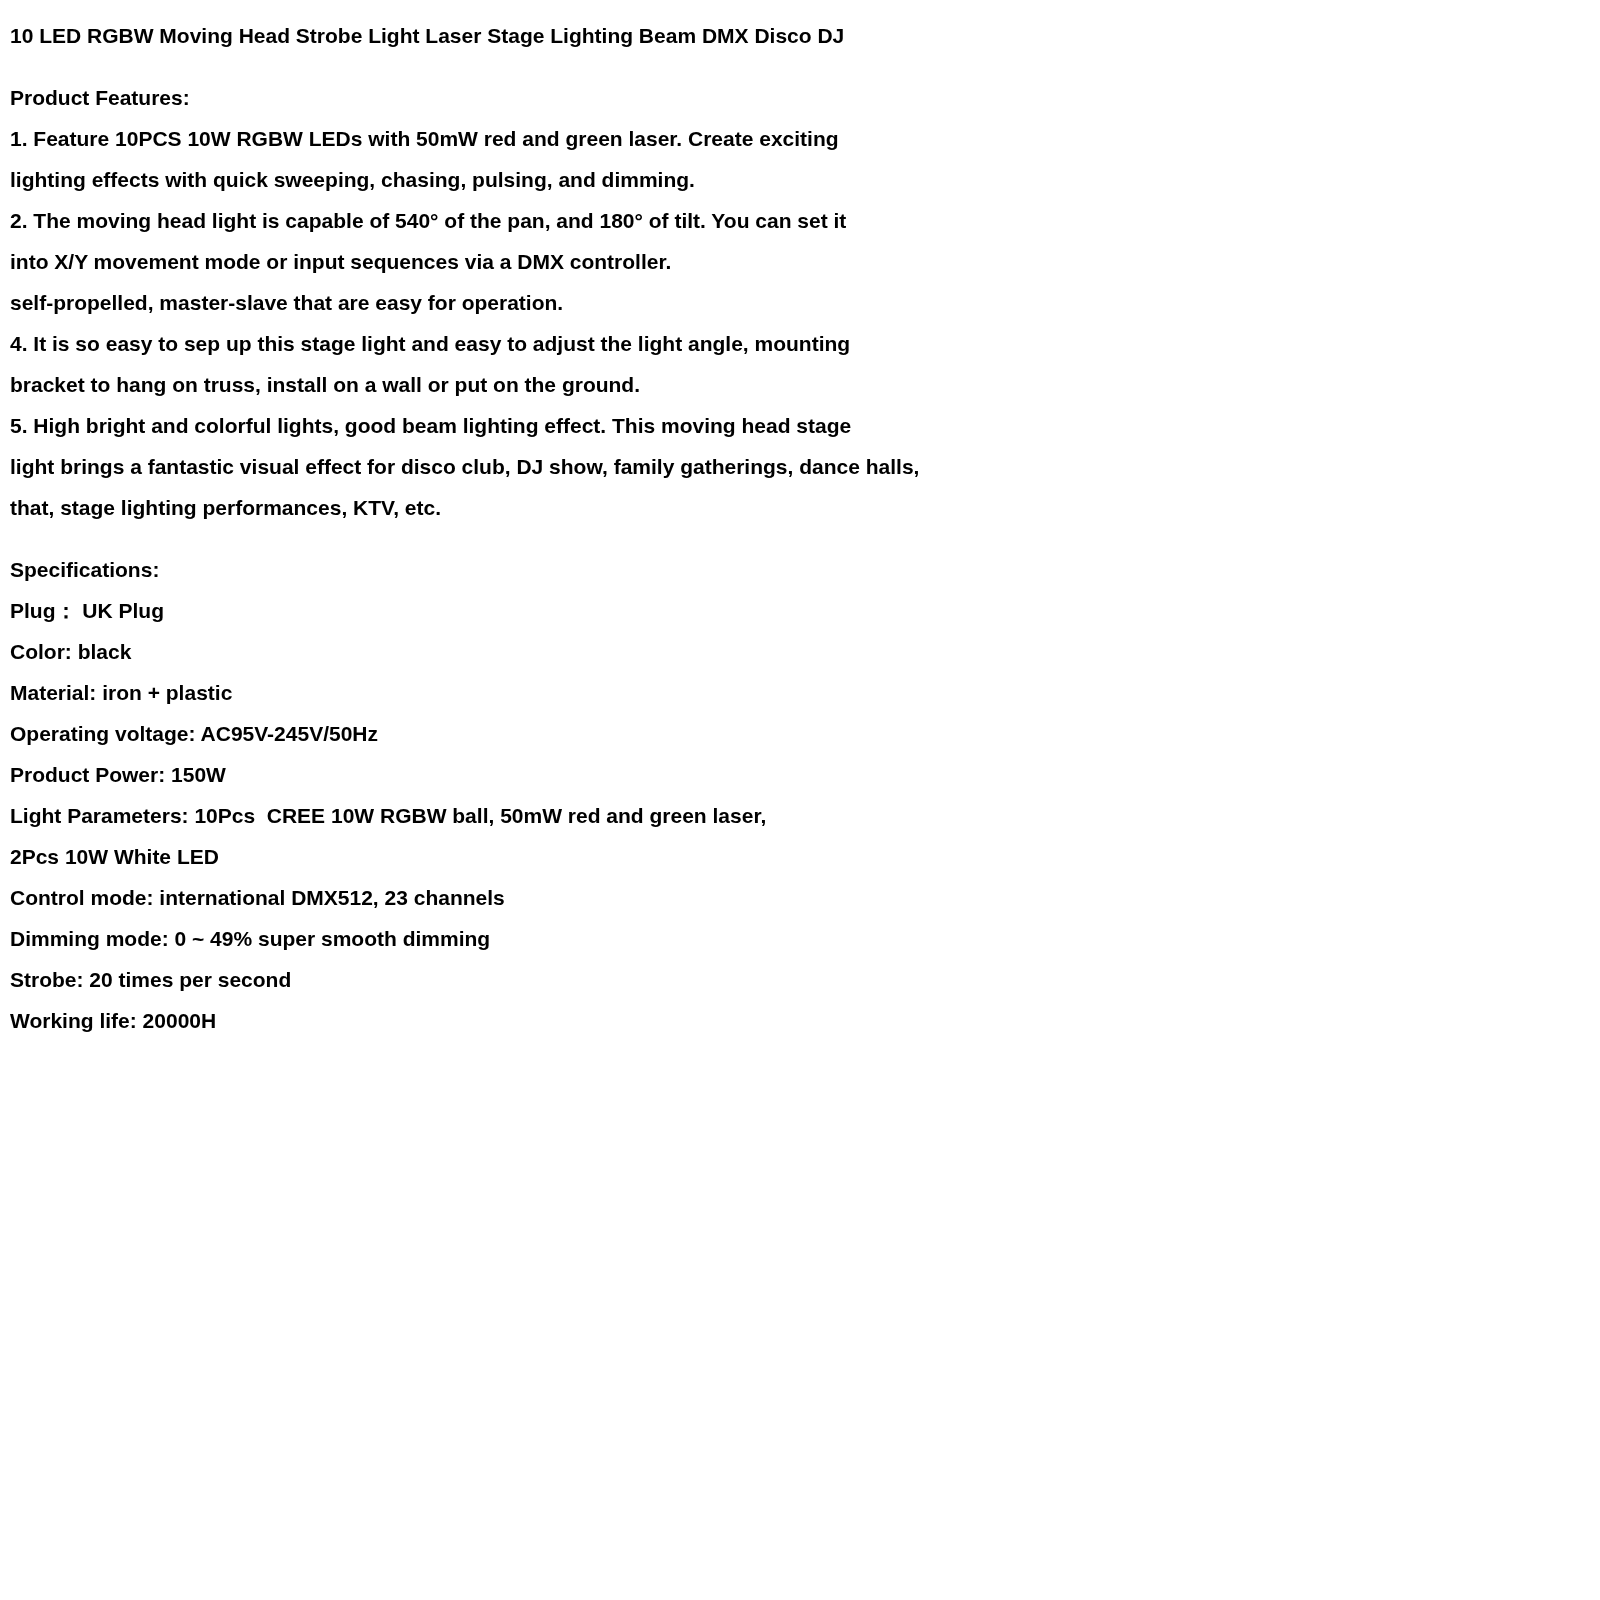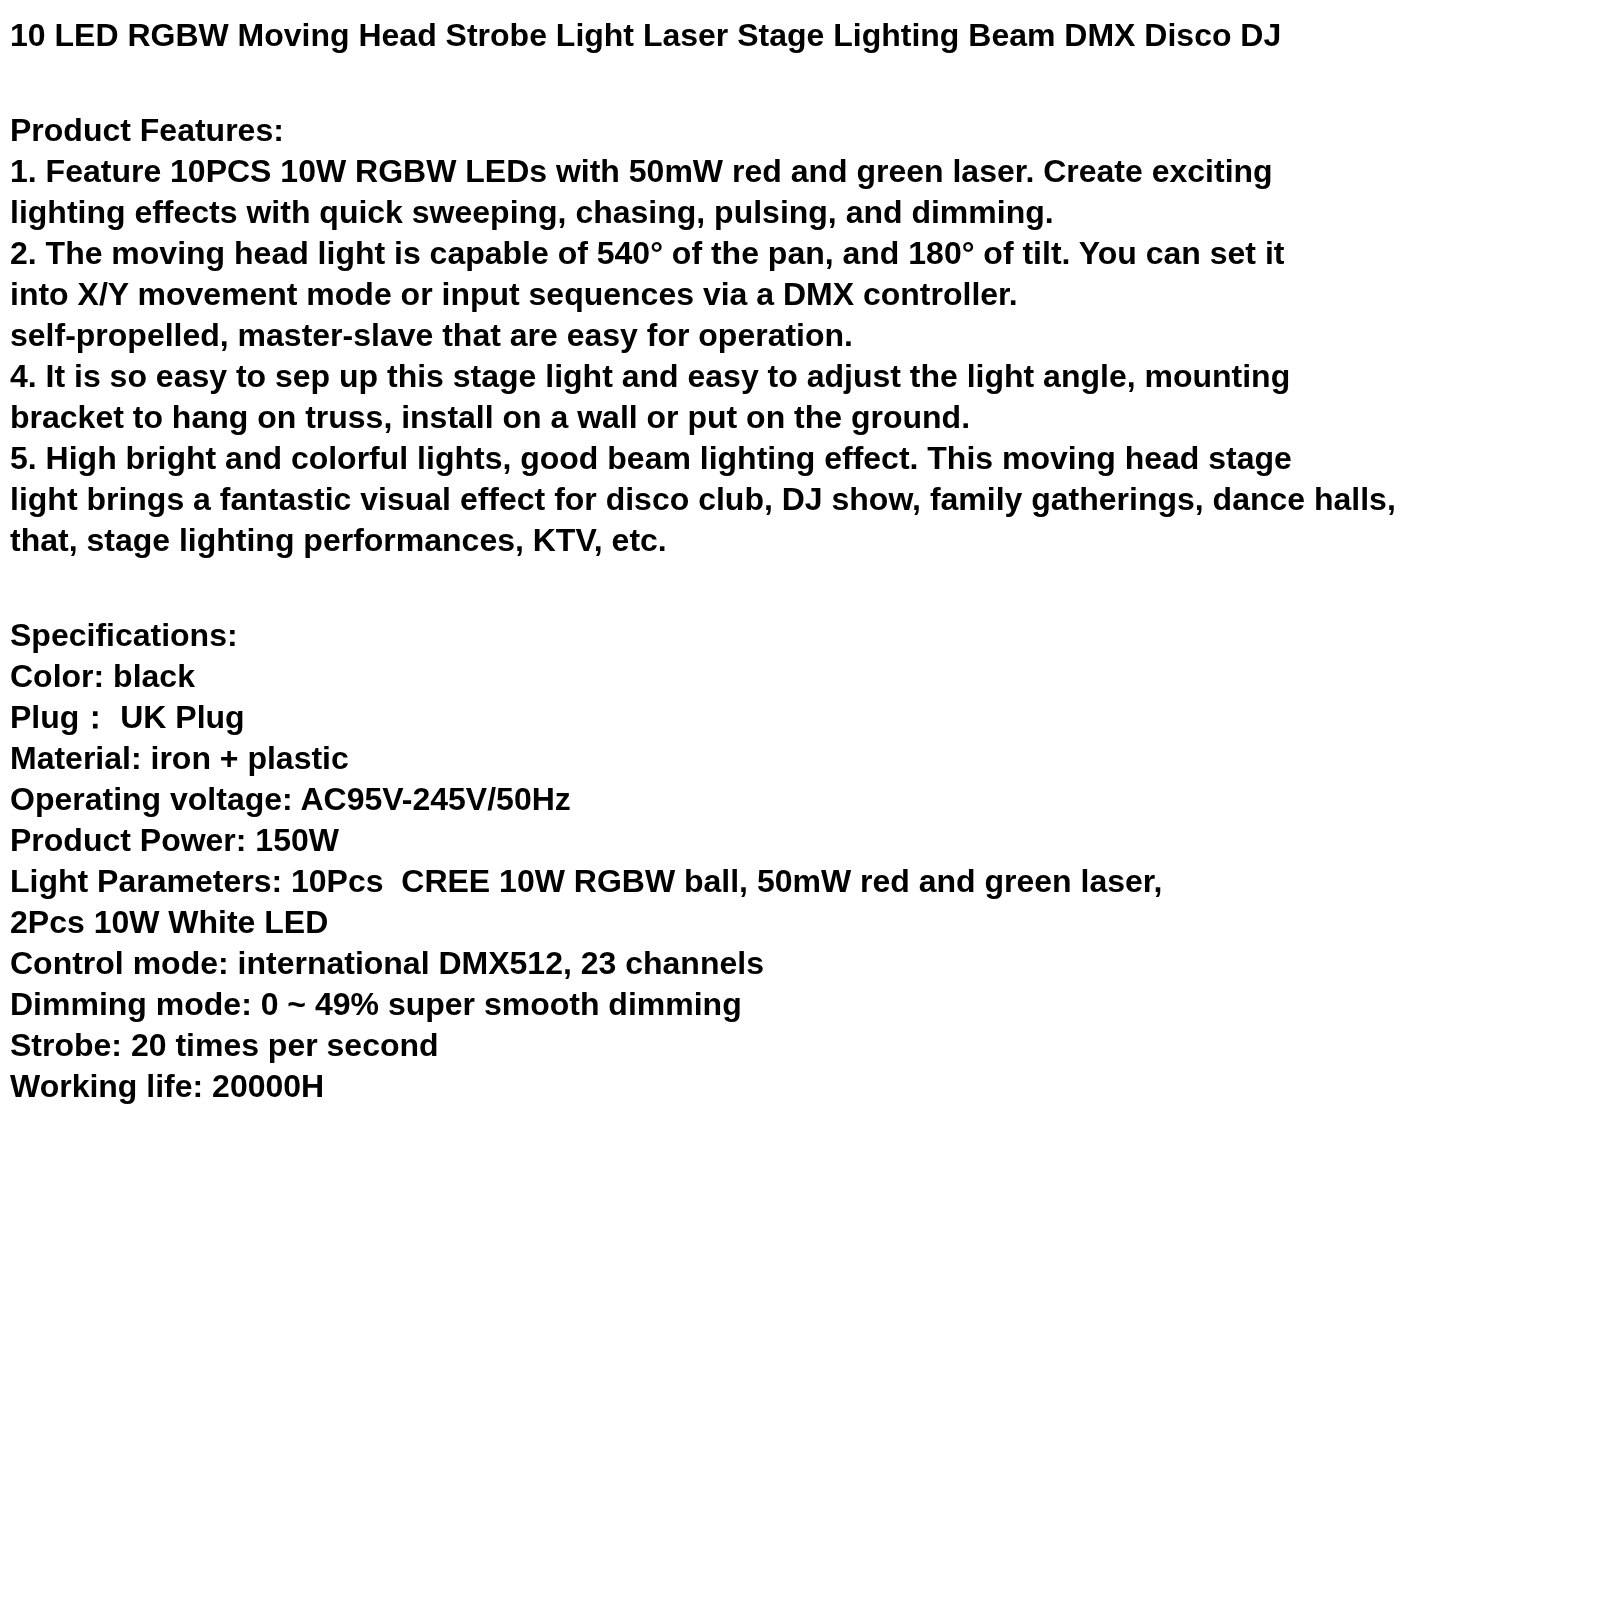--- a/index.html
+++ b/index.html
@@ -12,28 +12,28 @@
     height: 1600px;
     overflow: hidden;
     font-family: "Liberation Sans", "DejaVu Sans", sans-serif;
     color: #000000;
   }
   .doc {
     padding: 15px 0 0 10px;
     width: 1580px;
   }
   .line {
-    font-size: 32px;
+    font-size: 21px;
     font-weight: bold;
     line-height: 41px;
     white-space: pre;
     letter-spacing: 0px;
   }
   .section {
-    margin-top: 54px; 
+    margin-top: 21px; 
   }
 </style>
 </head>
 <body>
 
 <div class="doc">
 
   <div class="line">10 LED RGBW Moving Head Strobe Light Laser Stage Lighting Beam DMX Disco DJ</div>
 
   <div class="section">
@@ -45,22 +45,22 @@
     <div class="line">self-propelled, master-slave that are easy for operation.</div>
     <div class="line">4. It is so easy to sep up this stage light and easy to adjust the light angle, mounting</div>
     <div class="line">bracket to hang on truss, install on a wall or put on the ground.</div>
     <div class="line">5. High bright and colorful lights, good beam lighting effect. This moving head stage</div>
     <div class="line">light brings a fantastic visual effect for disco club, DJ show, family gatherings, dance halls,</div>
     <div class="line">that, stage lighting performances, KTV, etc.</div>
   </div>
 
   <div class="section">
     <div class="line">Specifications:</div>
+    <div class="line">Plug： UK Plug</div>
     <div class="line">Color: black</div>
-    <div class="line">Plug： UK Plug</div>
     <div class="line">Material: iron + plastic</div>
     <div class="line">Operating voltage: AC95V-245V/50Hz</div>
     <div class="line">Product Power: 150W</div>
     <div class="line">Light Parameters: 10Pcs  CREE 10W RGBW ball, 50mW red and green laser,</div>
     <div class="line">2Pcs 10W White LED</div>
     <div class="line">Control mode: international DMX512, 23 channels</div>
     <div class="line">Dimming mode: 0 ~ 49% super smooth dimming</div>
     <div class="line">Strobe: 20 times per second</div>
     <div class="line">Working life: 20000H</div>
   </div>

